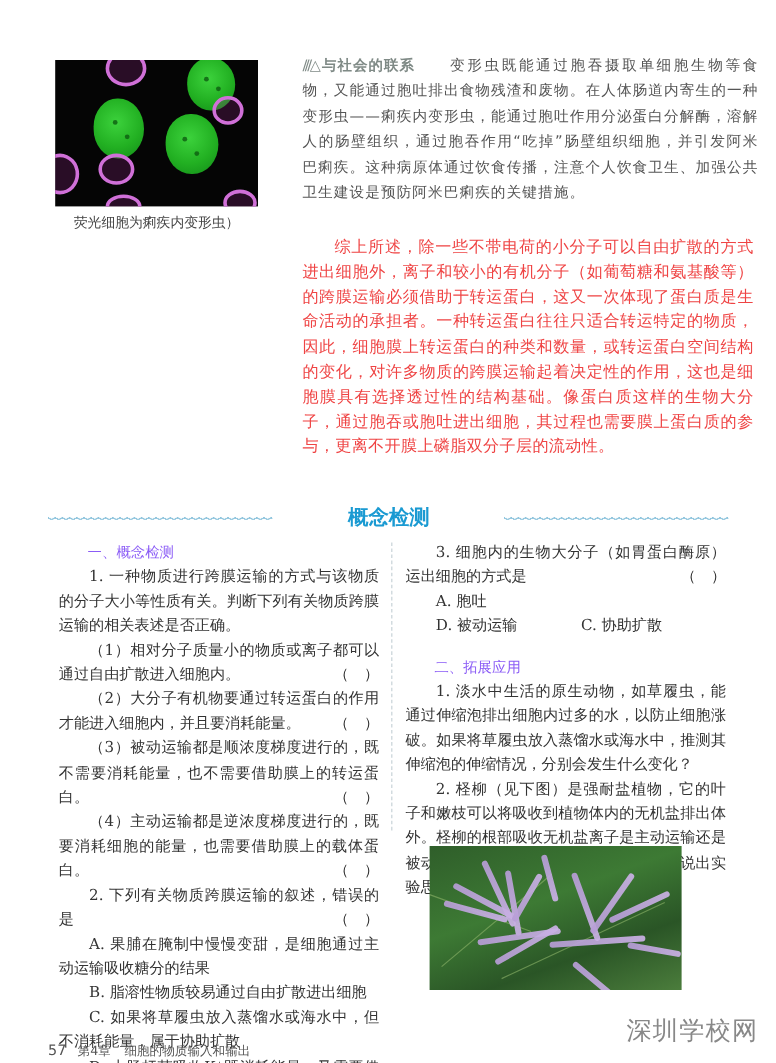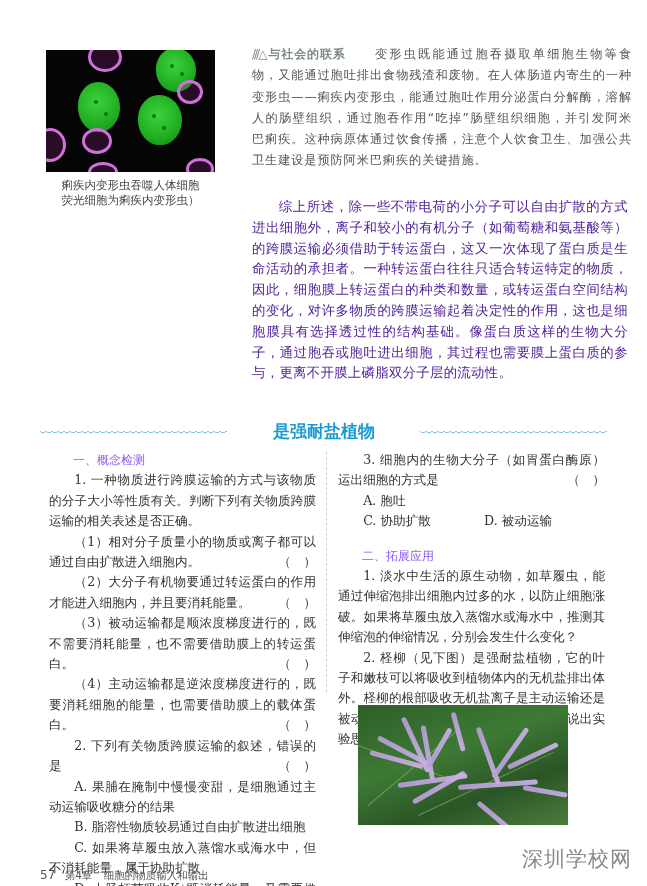--- a/index.html
+++ b/index.html
@@ -25,21 +25,21 @@
     font-size: 12px; font-weight: bold; margin-right: 28px;
   }
   .social-box .label .hatch { display: inline-block; letter-spacing: -2px; font-weight: normal; margin-right: 3px; }
   .social-box p {
     font-size: 12.2px; line-height: 21.3px; color: #555; text-align: justify; letter-spacing: 0.9px;
     font-family: "DejaVu Sans", "Liberation Sans", sans-serif;
   }
 
   .main-para {
     position: absolute; left: 252px; top: 197px; width: 376px;
-    font-size: 13.4px; line-height: 20.8px; text-align: justify; color: #4c1d95; text-indent: 2em;
+    font-size: 13.4px; line-height: 20.8px; text-align: justify; color: #ef4444; text-indent: 2em;
     letter-spacing: 0.3px;
   }
 
   .section-header { position: absolute; left: 40px; top: 420px; width: 567px; height: 24px; }
   .section-header .wave {
     position: absolute; top: 10px; height: 4px;
     background-image: radial-gradient(circle at 3px -1px, transparent 3px, #8cc3dc 3.2px, #8cc3dc 4px, transparent 4.2px);
     background-size: 6px 4px; background-repeat: repeat-x;
   }
   .section-header .wave.l { left: 0; width: 187px; }
@@ -88,35 +88,34 @@
   <div class="p" style="left:42px;top:112px;width:30px;height:20px;"></div>
   <div class="p" style="left:140px;top:108px;width:28px;height:22px;"></div>
   <div class="dot" style="left:48px;top:50px;"></div>
     <div class="dot" style="left:58px;top:62px;"></div>
   <div class="dot" style="left:106px;top:64px;"></div>
     <div class="dot" style="left:116px;top:76px;"></div>
   <div class="dot" style="left:124px;top:14px;"></div>
     <div class="dot" style="left:134px;top:22px;"></div>
 </div>
 <div class="caption-amoeba">
-  <div>痢疾内变形虫吞噬人体细胞</div>
   <div>荧光细胞为痢疾内变形虫）</div>
 </div>
 
 <div class="social-box">
   <p>
     <span class="label"><span class="hatch">///△</span><span>与社会的联系</span></span><span>变形虫既能通过胞吞摄取单细胞生物等食物，又能通过胞吐排出食物残渣和废物。在人体肠道内寄生的一种变形虫——痢疾内变形虫，能通过胞吐作用分泌蛋白分解酶，溶解人的肠壁组织，通过胞吞作用“吃掉”肠壁组织细胞，并引发阿米巴痢疾。这种病原体通过饮食传播，注意个人饮食卫生、加强公共卫生建设是预防阿米巴痢疾的关键措施。</span>
   </p>
 </div>
 
 <p class="main-para">综上所述，除一些不带电荷的小分子可以自由扩散的方式进出细胞外，离子和较小的有机分子（如葡萄糖和氨基酸等）的跨膜运输必须借助于转运蛋白，这又一次体现了蛋白质是生命活动的承担者。一种转运蛋白往往只适合转运特定的物质，因此，细胞膜上转运蛋白的种类和数量，或转运蛋白空间结构的变化，对许多物质的跨膜运输起着决定性的作用，这也是细胞膜具有选择透过性的结构基础。像蛋白质这样的生物大分子，通过胞吞或胞吐进出细胞，其过程也需要膜上蛋白质的参与，更离不开膜上磷脂双分子层的流动性。</p>
 
 <div class="section-header">
   <div class="wave l"></div>
-  <div class="title">是强耐盐植物</div>
+  <div class="title">概念检测</div>
   <div class="wave r"></div>
 </div>
 
 <div class="col-divider"></div>
 
 <div class="col left">
   <div class="heading">一、概念检测</div>
   <div class="q">1. 一种物质进行跨膜运输的方式与该物质的分子大小等性质有关。判断下列有关物质跨膜运输的相关表述是否正确。</div>
   <div class="q"><span>（1）相对分子质量小的物质或离子都可以通过自由扩散进入细胞内。</span><span class="blank">（　）</span></div>
   <div class="q"><span>（2）大分子有机物要通过转运蛋白的作用才能进入细胞内，并且要消耗能量。</span><span class="blank">（　）</span></div>
@@ -128,22 +127,22 @@
   <div class="q">C. 如果将草履虫放入蒸馏水或海水中，但不消耗能量，属于协助扩散</div>
   <div class="q">D. 大肠杆菌吸收K⁺既消耗能量，又需要借助膜上的载体蛋白，属于主动运输</div>
 </div>
 
 <div class="col right">
   <div class="q"><span>3. 细胞内的生物大分子（如胃蛋白酶原）运出细胞的方式是</span><span class="blank">（　）</span></div>
   <div class="row">
     <span>A. 胞吐</span>
   </div>
   <div class="row">
+    <span>D. 被动运输</span>
     <span>C. 协助扩散</span>
-    <span>D. 被动运输</span>
   </div>
   <div class="gap"></div>
   <div class="heading">二、拓展应用</div>
   <div class="q">1. 淡水中生活的原生动物，如草履虫，能通过伸缩泡排出细胞内过多的水，以防止细胞涨破。如果将草履虫放入蒸馏水或海水中，推测其伸缩泡的伸缩情况，分别会发生什么变化？</div>
   <div class="q">2. 柽柳（见下图）是强耐盐植物，它的叶子和嫩枝可以将吸收到植物体内的无机盐排出体外。柽柳的根部吸收无机盐离子是主动运输还是被动运输？如果要设计实验加以证明，请说出实验思路。</div>
 </div>
 
 <div class="photo-tamarisk">
   <div class="st" style="left:10px;top:100px;width:120px;transform:rotate(-40deg);"></div>
   <div class="st" style="left:60px;top:110px;width:150px;transform:rotate(-25deg);"></div>

